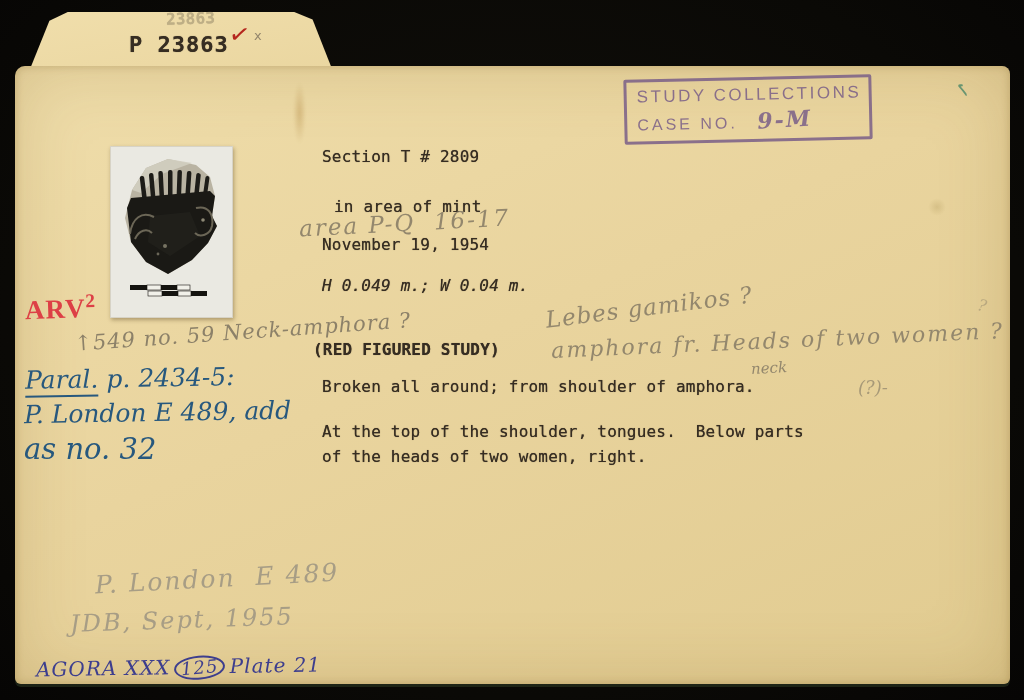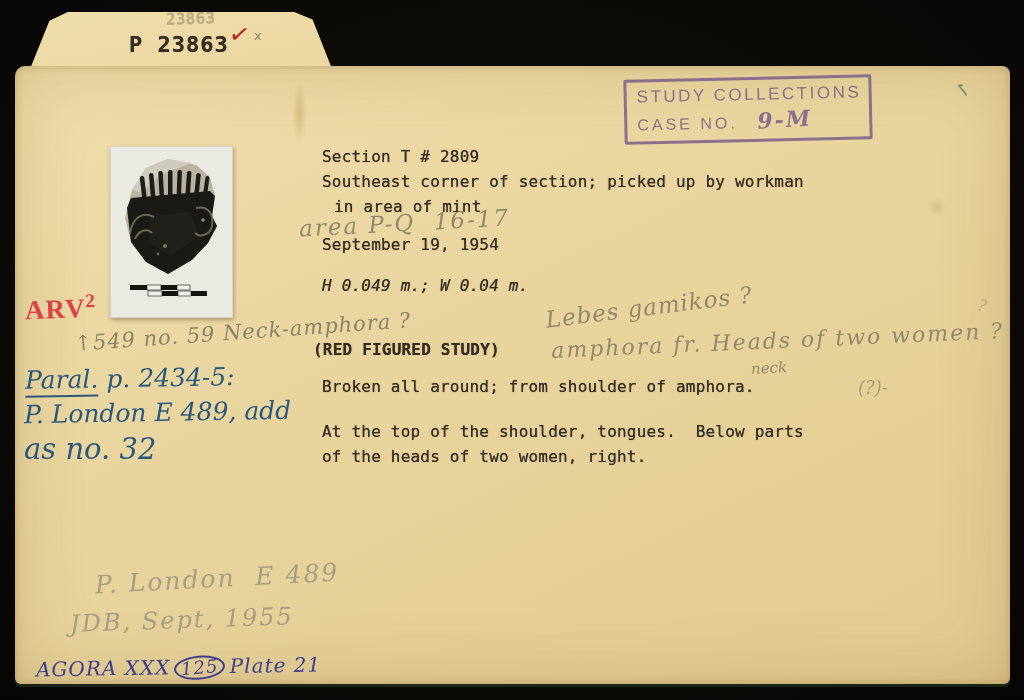--- a/index.html
+++ b/index.html
@@ -116,24 +116,23 @@
 
   <span class="abs hand red" style="left:25px;top:291px;font-size:27px;letter-spacing:1px;transform:rotate(-2deg);font-style:normal;font-family:'Liberation Serif',serif;"><span>ARV</span><sup>2</sup></span>
 
   <span class="abs hand pencil" style="left:74px;top:320px;font-size:21px;letter-spacing:1px;transform:rotate(-4deg);color:#8c8169;">↑549 no. 59 Neck-amphora ?</span>
 
   <span class="abs hand ink" style="left:25px;top:364px;font-size:25px;transform:rotate(-1deg);"><span class="u">Paral.</span><span> p. 2434-5:</span></span>
   <span class="abs hand ink" style="left:24px;top:398px;font-size:25px;transform:rotate(-1deg);">P. London E 489, add</span>
   <span class="abs hand ink" style="left:24px;top:432px;font-size:29px;">as no. 32</span>
 
   <span class="abs typed" style="left:322px;top:147px;">Section T # 2809</span>
-  <span class="abs typed" style="left:322px;top:172px;">Southeast corner of section; picked up by workman</span>
   <span class="abs typed" style="left:322px;top:197px;margin-left:12px;">in area of mint</span>
   <span class="abs hand pencil" style="left:299px;top:210px;font-size:23px;letter-spacing:2px;transform:rotate(-3deg);">area P-Q  16-17</span>
-  <span class="abs typed" style="left:322px;top:235px;">September 19, 1954</span>
+  <span class="abs typed" style="left:322px;top:235px;">November 19, 1954</span>
   <span class="abs typed" style="left:322px;top:276px;font-style:italic;">H 0.049 m.; W 0.04 m.</span>
 
   <span class="abs hand pencil" style="left:545px;top:294px;font-size:23px;letter-spacing:1px;transform:rotate(-7deg);">Lebes gamikos ?</span>
 
   <span class="abs typed typedb" style="left:313px;top:340px;">(RED FIGURED STUDY)</span>
   <span class="abs hand pencil" style="left:551px;top:328px;font-size:22px;letter-spacing:2px;transform:rotate(-2.5deg);">amphora fr. Heads of two women ?</span>
   <span class="abs hand pencil" style="left:978px;top:296px;font-size:16px;opacity:.5;transform:rotate(14deg);">?</span>
 
   <span class="abs hand pencil" style="left:751px;top:359px;font-size:15px;transform:rotate(-3deg);">neck</span>
   <span class="abs typed" style="left:322px;top:377px;">Broken all around; from shoulder of amphora.</span>

